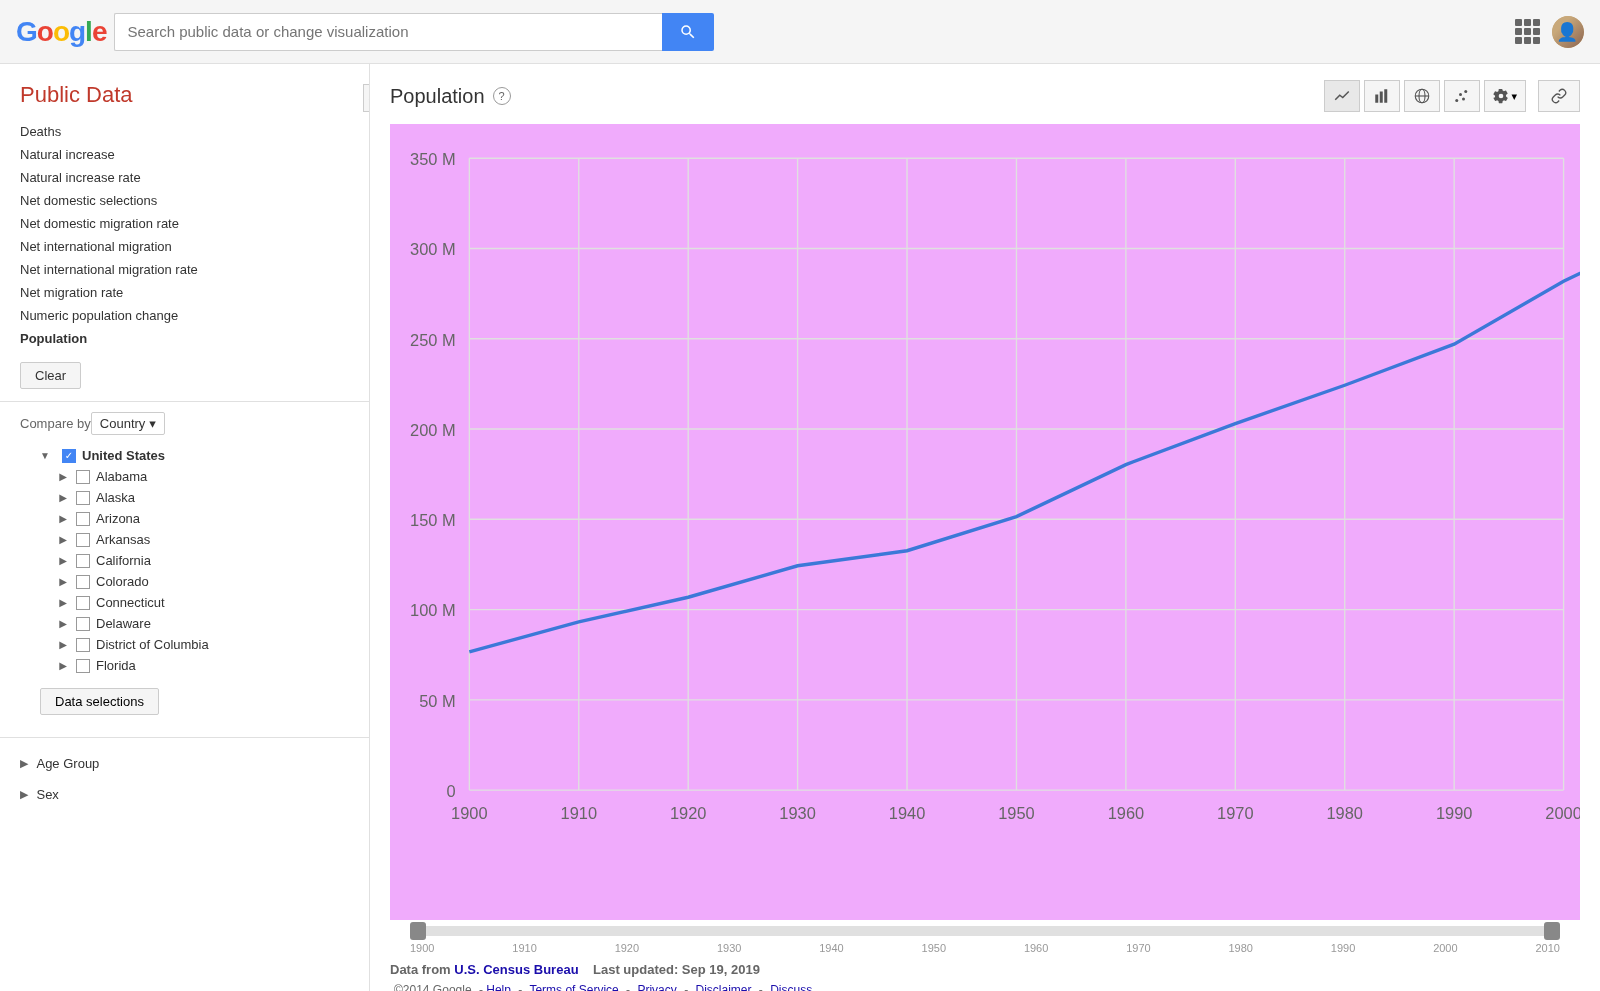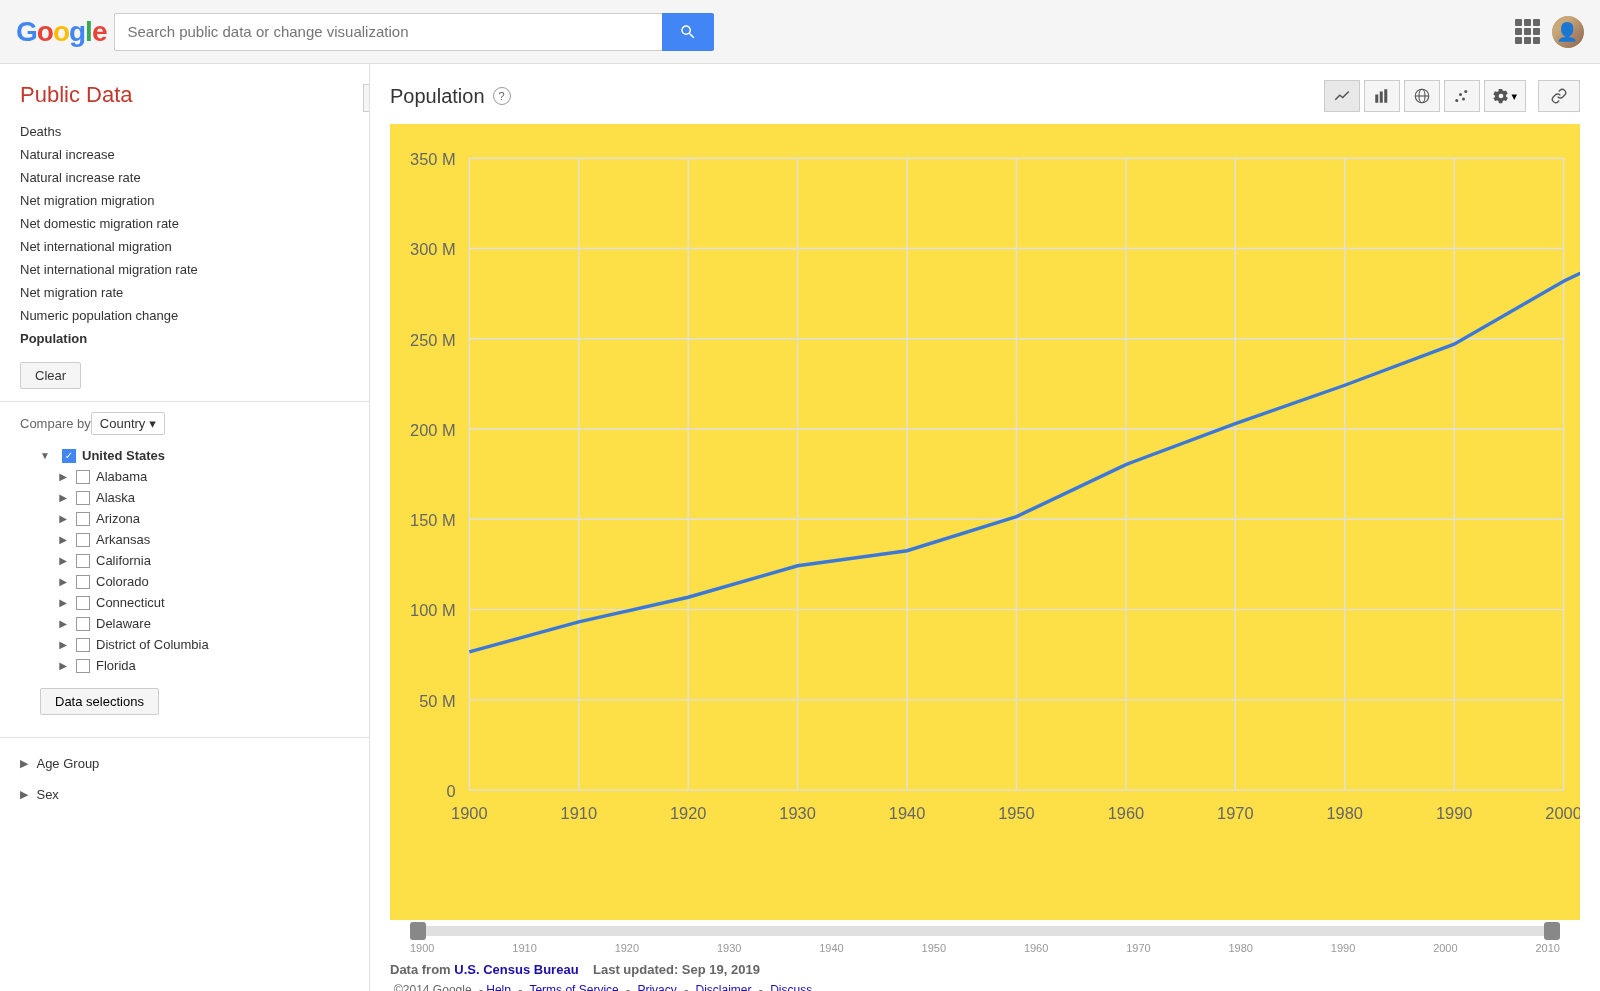--- a/index.html
+++ b/index.html
@@ -325,21 +325,21 @@
       height: 32px;
       cursor: pointer;
       display: flex;
       align-items: center;
       font-size: 13px;
       margin-left: 8px;
     }
 
     #chart-svg-container {
       width: 100%;
-      background: #fde047;
+      background: #f0abfc;
     }
 
     #chart-footer {
       margin-top: 8px;
       font-size: 13px;
       color: #666;
       font-weight: bold;
     }
     #chart-footer a { color: #1a0dab; text-decoration: none; }
 
@@ -419,21 +419,21 @@
   <div id="sidebar">
     <div id="collapse-btn">◀</div>
 
     <div id="public-data-title">Public Data</div>
 
     <div id="sidebar-menu">
 
     <div class="menu-item">Deaths</div>
         <div class="menu-item">Natural increase</div>
         <div class="menu-item">Natural increase rate</div>
-        <div class="menu-item">Net migration migration</div>
+        <div class="menu-item">Net domestic selections</div>
         <div class="menu-item">Net domestic migration rate</div>
         <div class="menu-item">Net international migration</div>
         <div class="menu-item">Net international migration rate</div>
         <div class="menu-item">Net migration rate</div>
         <div class="menu-item">Numeric population change</div>
         <div class="menu-item active">Population</div>
       </div>
 
     <button id="clear-btn">Clear</button>
 

